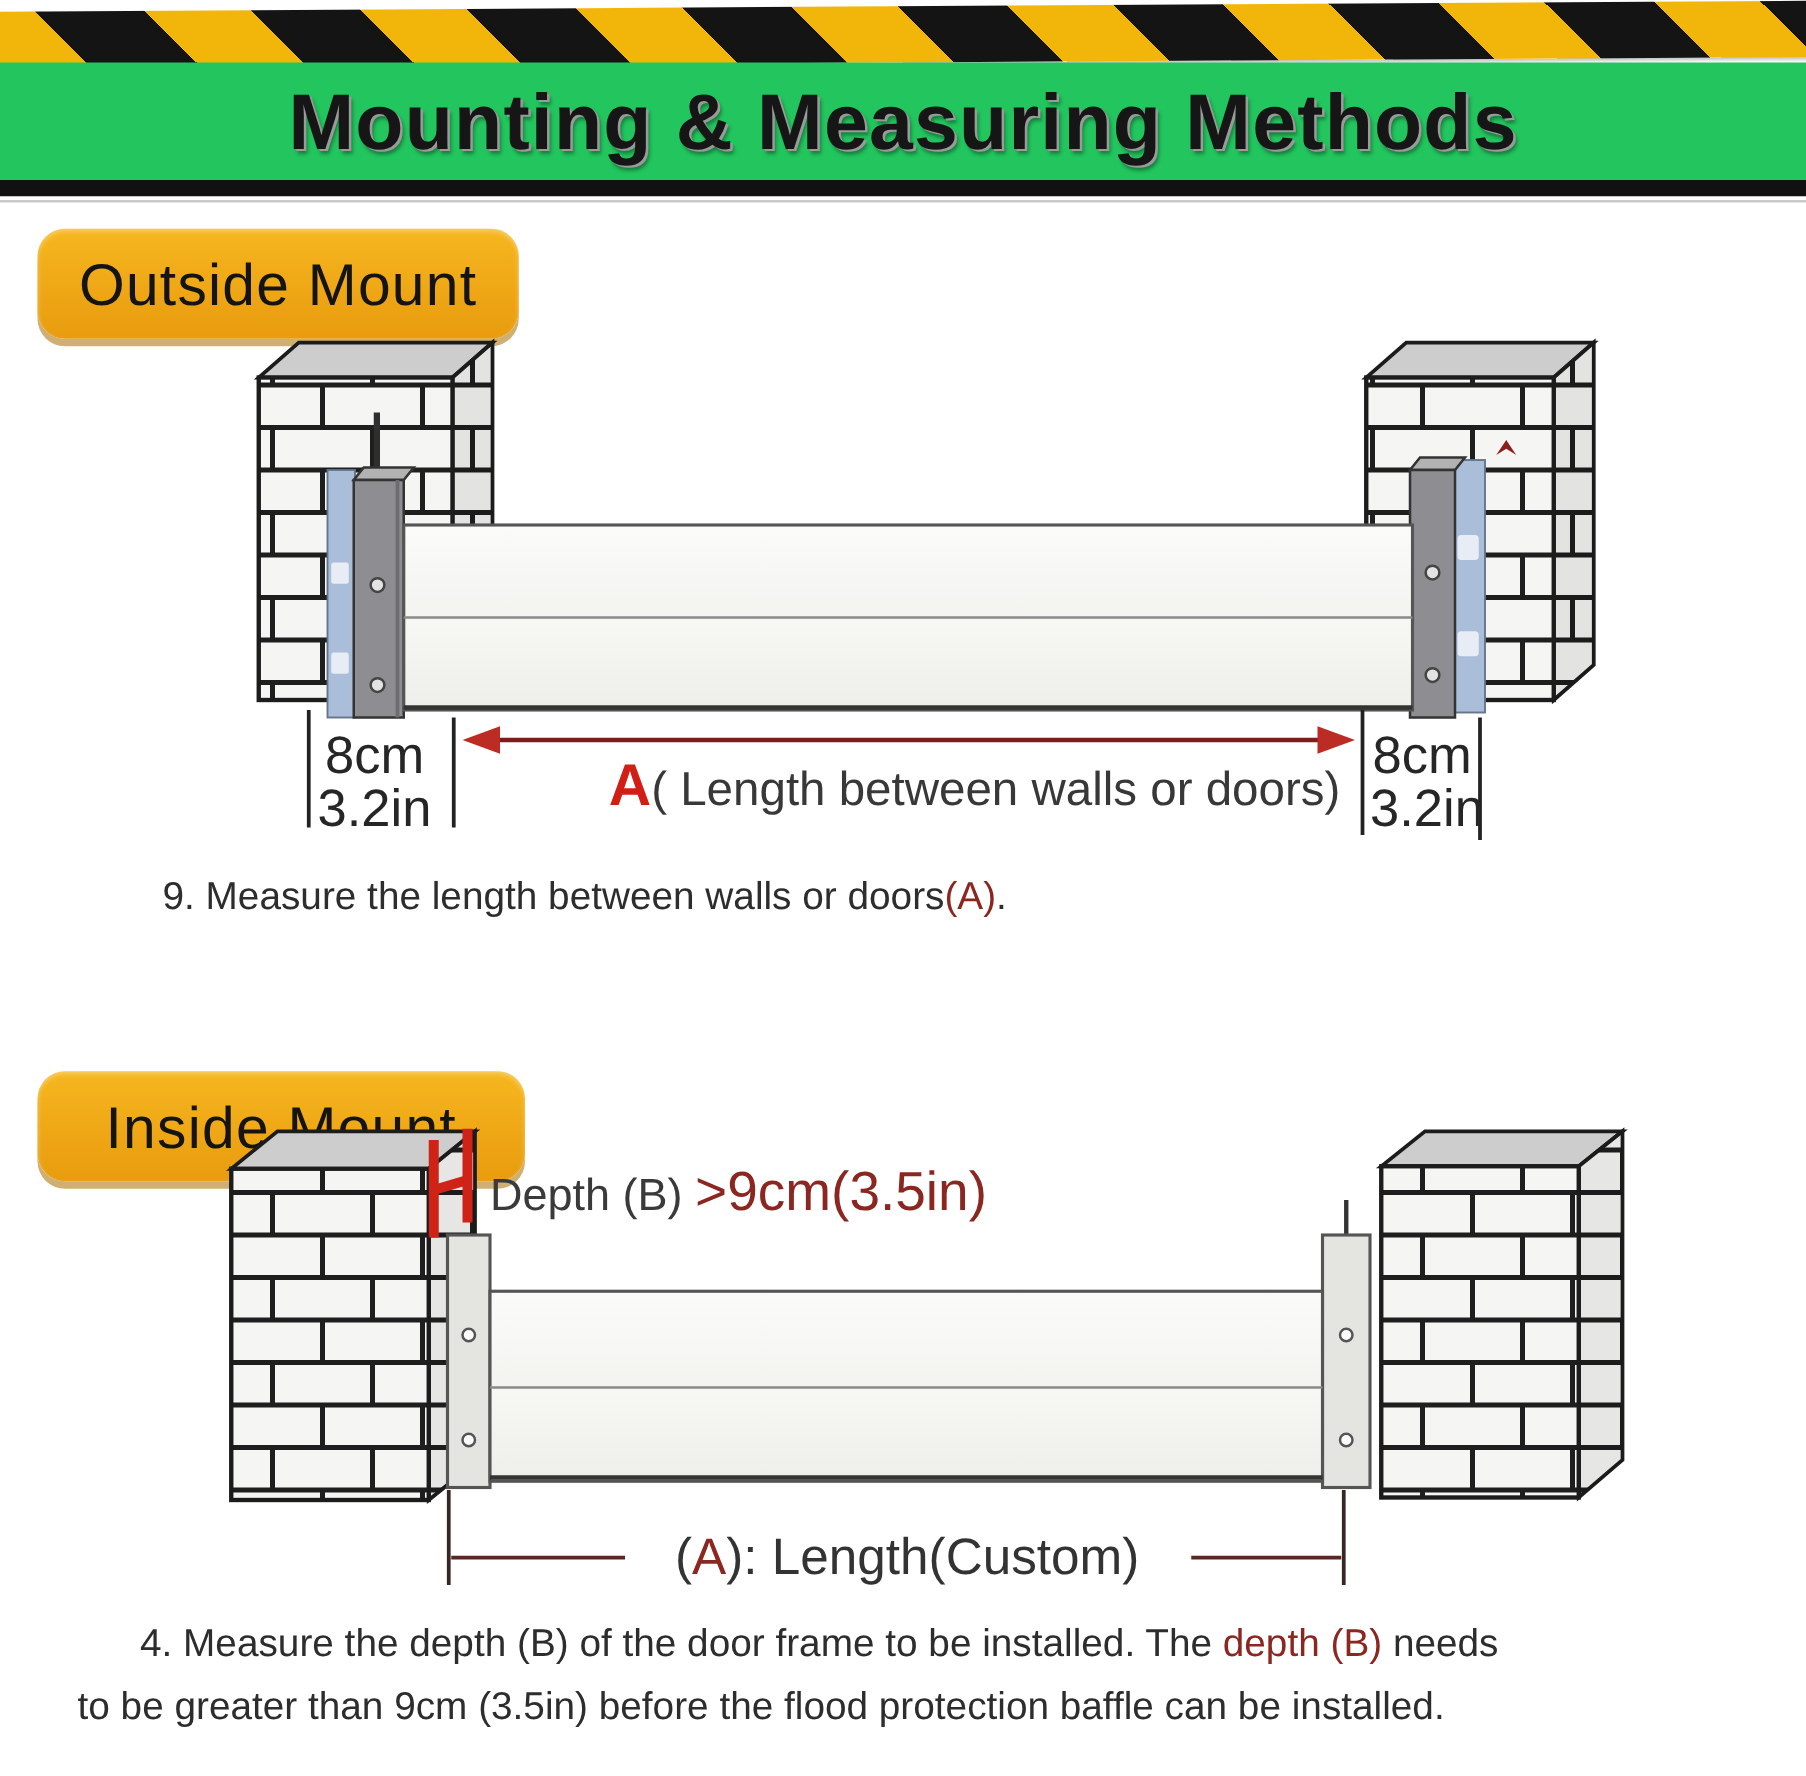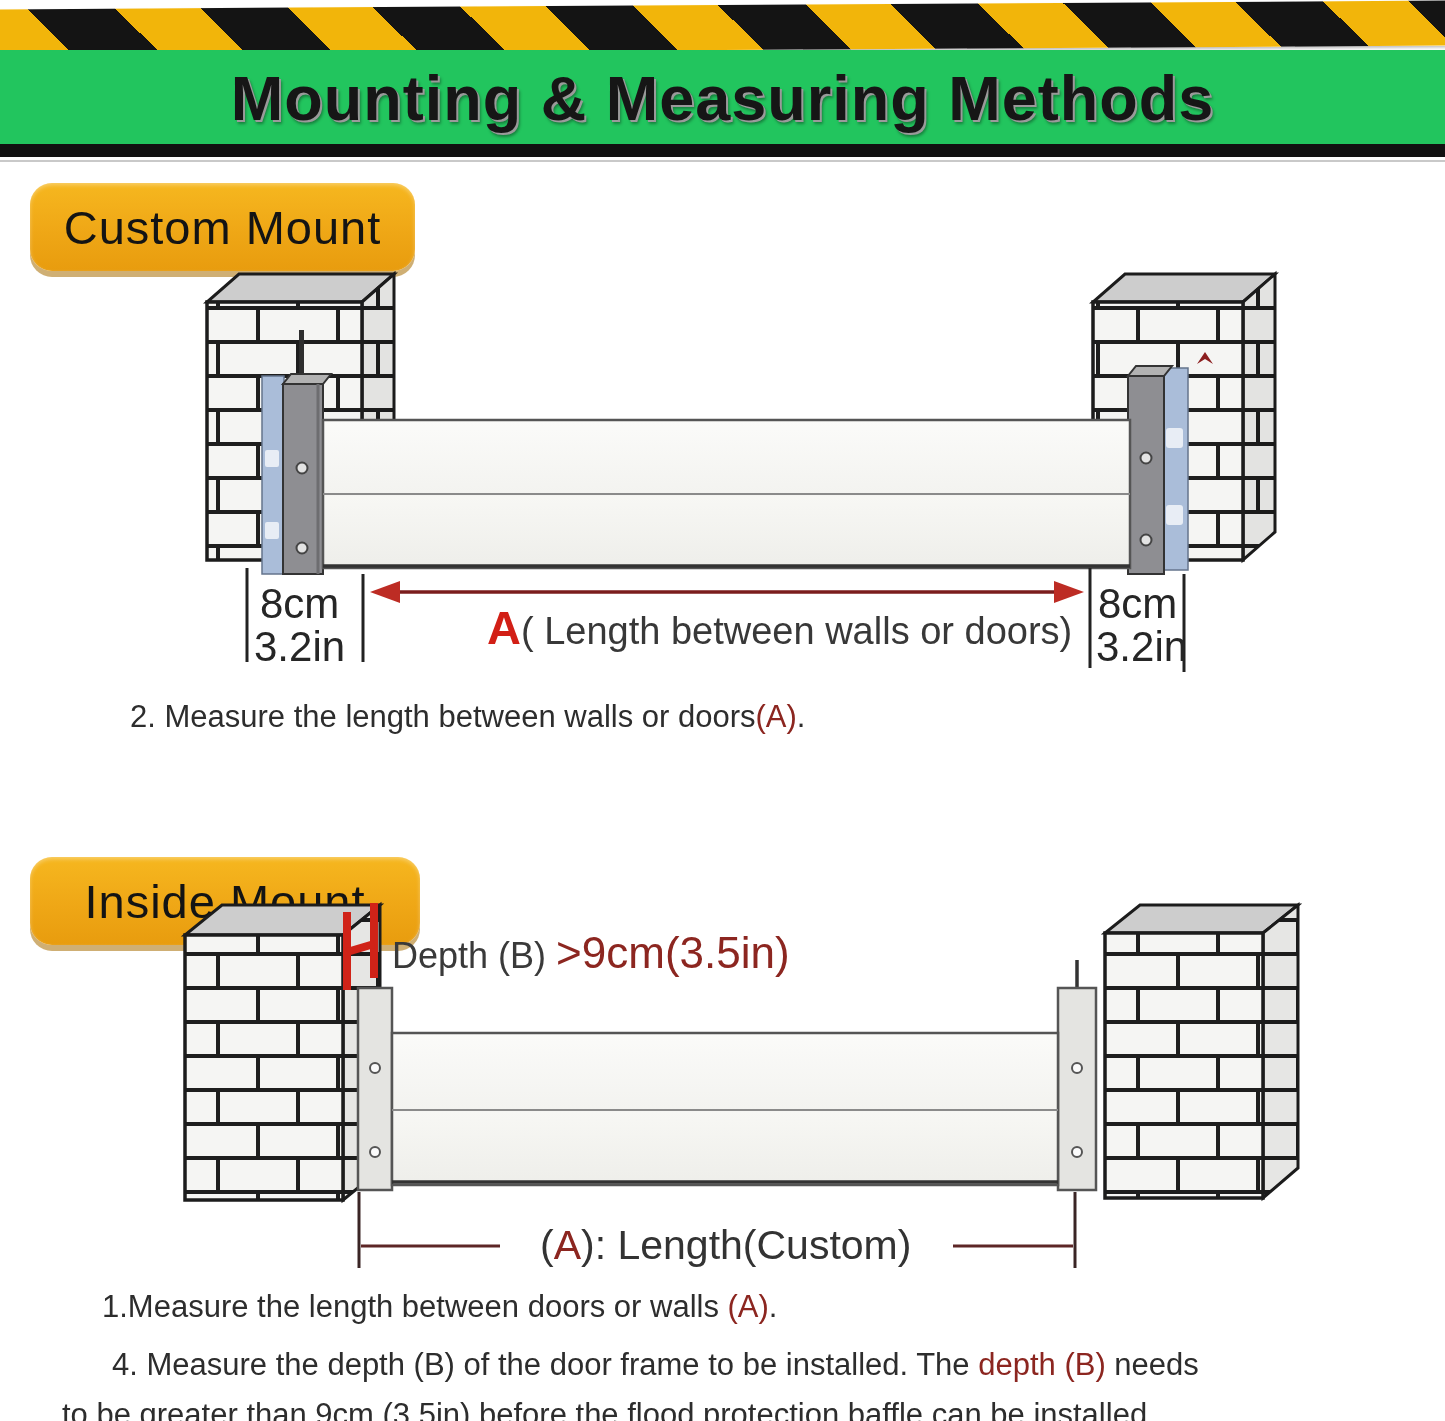--- a/index.html
+++ b/index.html
@@ -54,21 +54,21 @@
 <body>
 
 <div class="abs hazard-band"></div>
 <div class="abs title-bar">
   <span class="title-text">Mounting &amp; Measuring Methods</span>
 </div>
 <div class="abs black-bar"></div>
 <div class="abs gray-line"></div>
 
 <div id="outside-label" class="abs mount-label">
-  <span>Custom Mount</span>
+  <span>Outside Mount</span>
 </div>
 <div id="inside-label" class="abs mount-label">
   <span>Inside Mount</span>
 </div>
 
 <svg class="abs" style="left:0;top:260px" width="1445" height="420" viewBox="0 260 1445 420">
   <defs>
     <pattern id="bricks" width="80" height="68" patternUnits="userSpaceOnUse">
       <rect width="80" height="68" fill="#f5f5f3"></rect>
       <path d="M0,2 H80 M0,36 H80" stroke="#1e1e1e" stroke-width="4" fill="none"></path>
@@ -140,21 +140,21 @@
     <text x="1098" y="618" font-size="42" fill="#262626">8cm</text>
     <text x="1096" y="661" font-size="42" fill="#262626">3.2in</text>
 
     <text x="487" y="644">
       <tspan font-size="47" font-weight="bold" fill="#d21f16">A</tspan><tspan font-size="38" fill="#383838">( Length between walls or doors)</tspan>
     </text>
   </g>
 </svg>
 
 <div id="outside-steps" class="abs steps">
-  <div><span>2. Measure the length between walls or doors</span><span class="maroon">(A)</span><span>.</span></div>
+  <div><span>9. Measure the length between walls or doors</span><span class="maroon">(A)</span><span>.</span></div>
 </div>
 
 <svg class="abs" style="left:0;top:895px" width="1445" height="380" viewBox="0 895 1445 380">
 
   <g>
     <path d="M185,935 L343,935 L380,905 L222,905 Z" fill="#cdcdcd" stroke="#1c1c1c" stroke-width="3"></path>
     <path d="M343,935 L380,905 L380,1170 L343,1200 Z" fill="url(#bricks)" stroke="#1c1c1c" stroke-width="3"></path>
     <path d="M343,935 L380,905 L380,1170 L343,1200 Z" fill="rgba(0,0,0,0.06)"></path>
     <rect x="185" y="935" width="158" height="265" fill="url(#bricks)" stroke="#1c1c1c" stroke-width="3.5"></rect>
   </g>
@@ -200,16 +200,15 @@
     <line x1="361" y1="1246" x2="500" y2="1246" stroke="#5d2626" stroke-width="3"></line>
     <line x1="953" y1="1246" x2="1073" y2="1246" stroke="#5d2626" stroke-width="3"></line>
     <line x1="1075" y1="1192" x2="1075" y2="1268" stroke="#3a2525" stroke-width="3"></line>
     <text x="540" y="1259">
       <tspan font-size="41" fill="#333">(</tspan><tspan font-size="41" fill="#8c2620">A</tspan><tspan font-size="41" fill="#333">): Length(Custom)</tspan>
     </text>
   </g>
 </svg>
 
 <div id="inside-steps" class="abs steps">
-  <div class="l1"><span>1.Measure the length between doors or walls </span><span class="maroon">(A)</span><span>.</span></div>
   <div class="l2"><span>4. Measure the depth (B) of the door frame to be installed. The </span><span class="maroon">depth (B)</span><span> needs</span></div>
   <div class="l3"><span>to be greater than 9cm (3.5in) before the flood protection baffle can be installed.</span></div>
 </div>
 
 </body></html>

